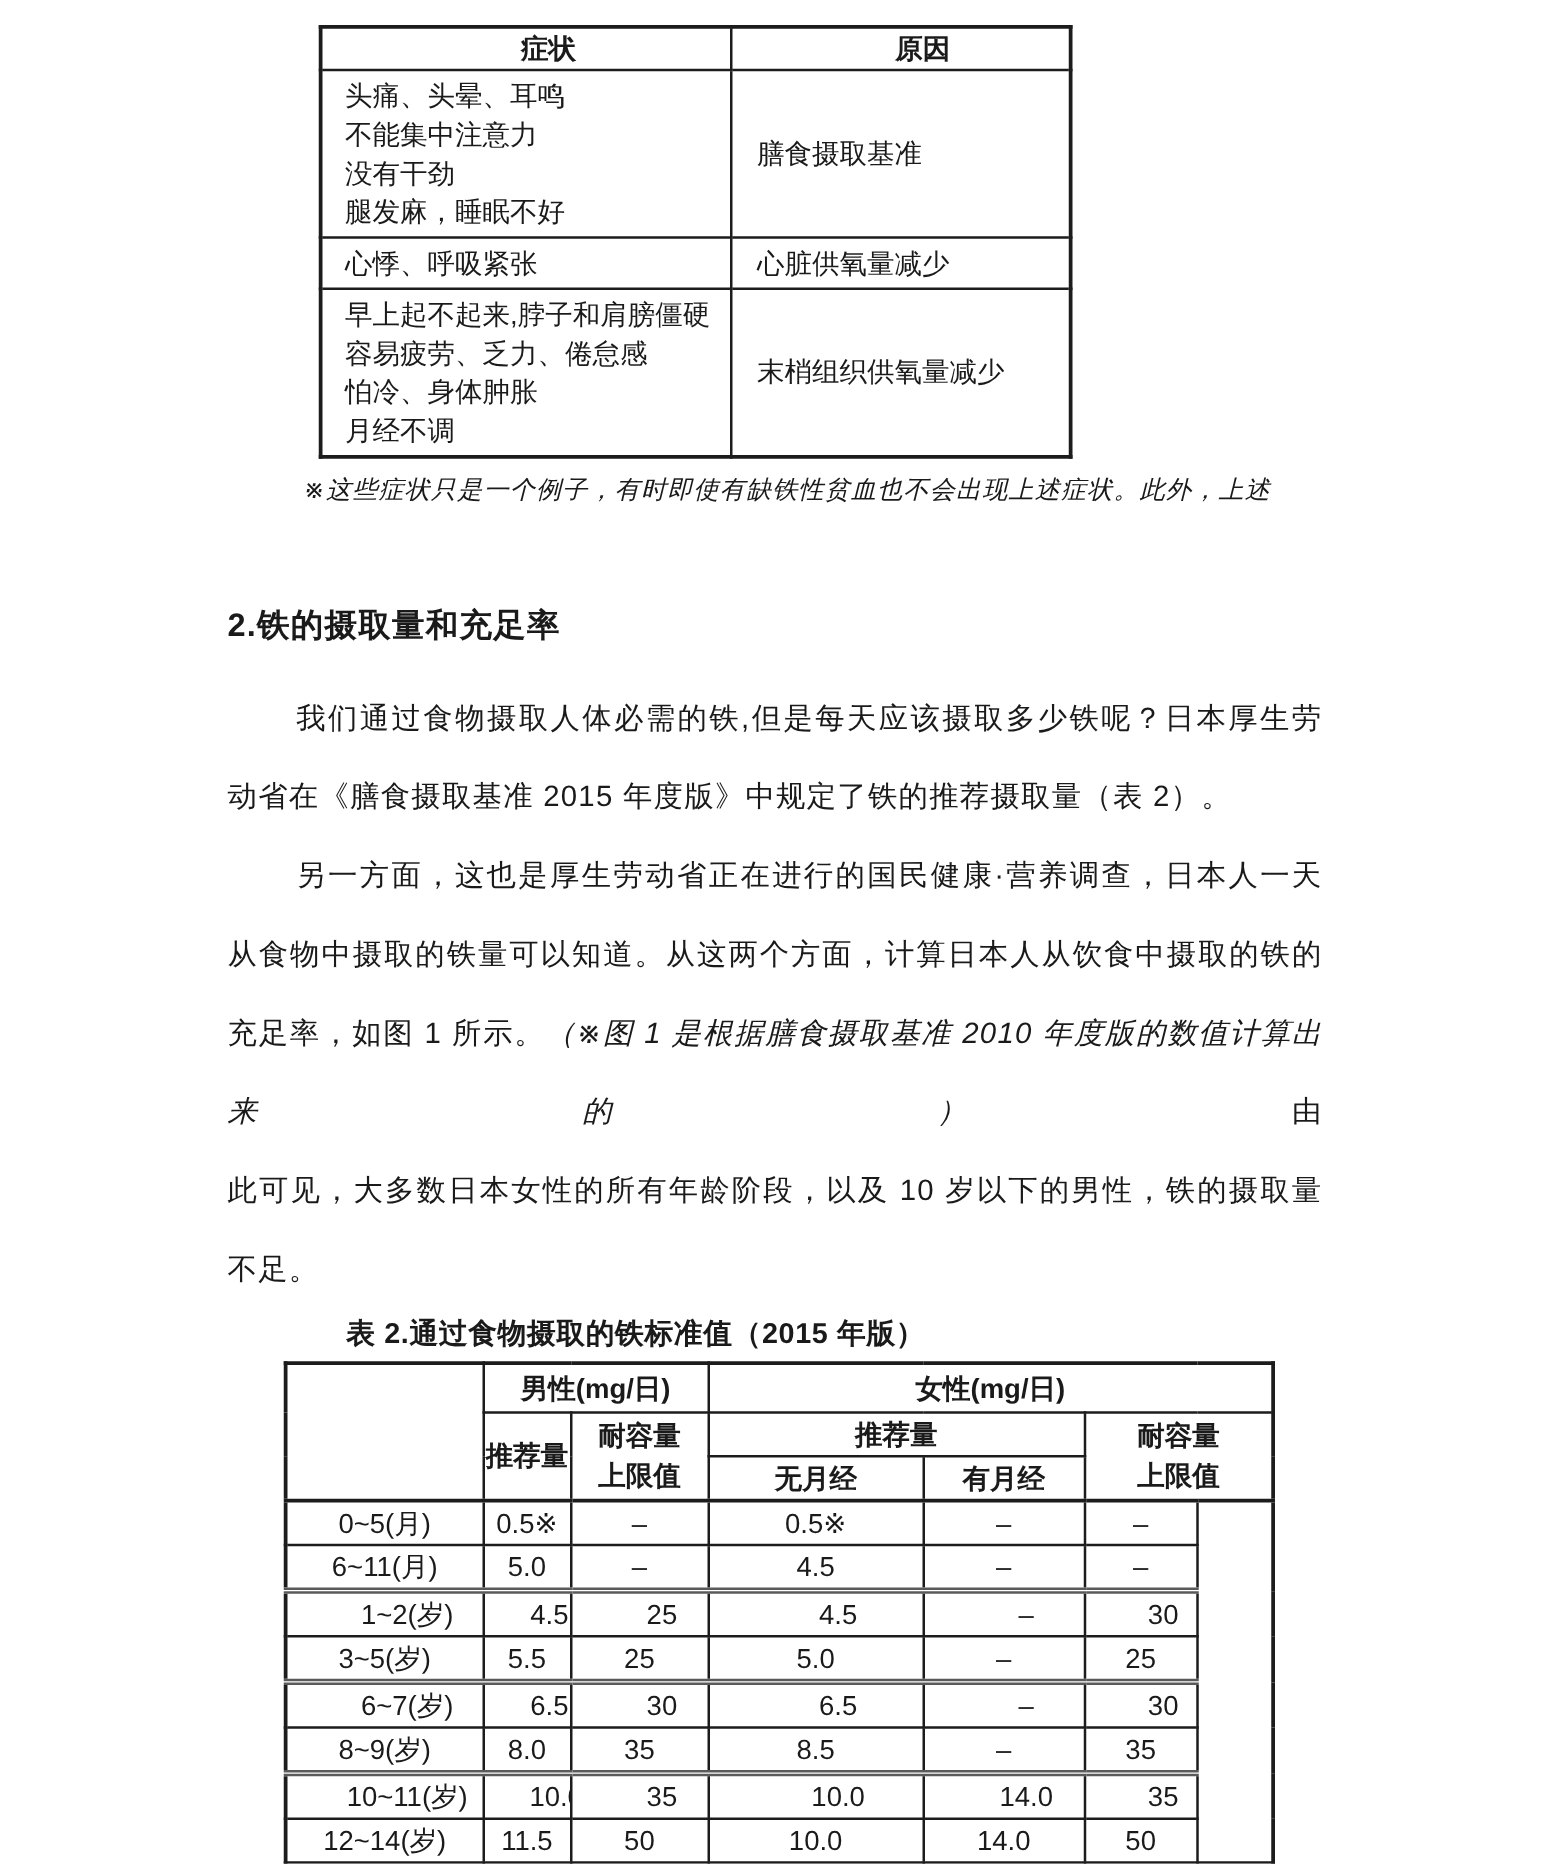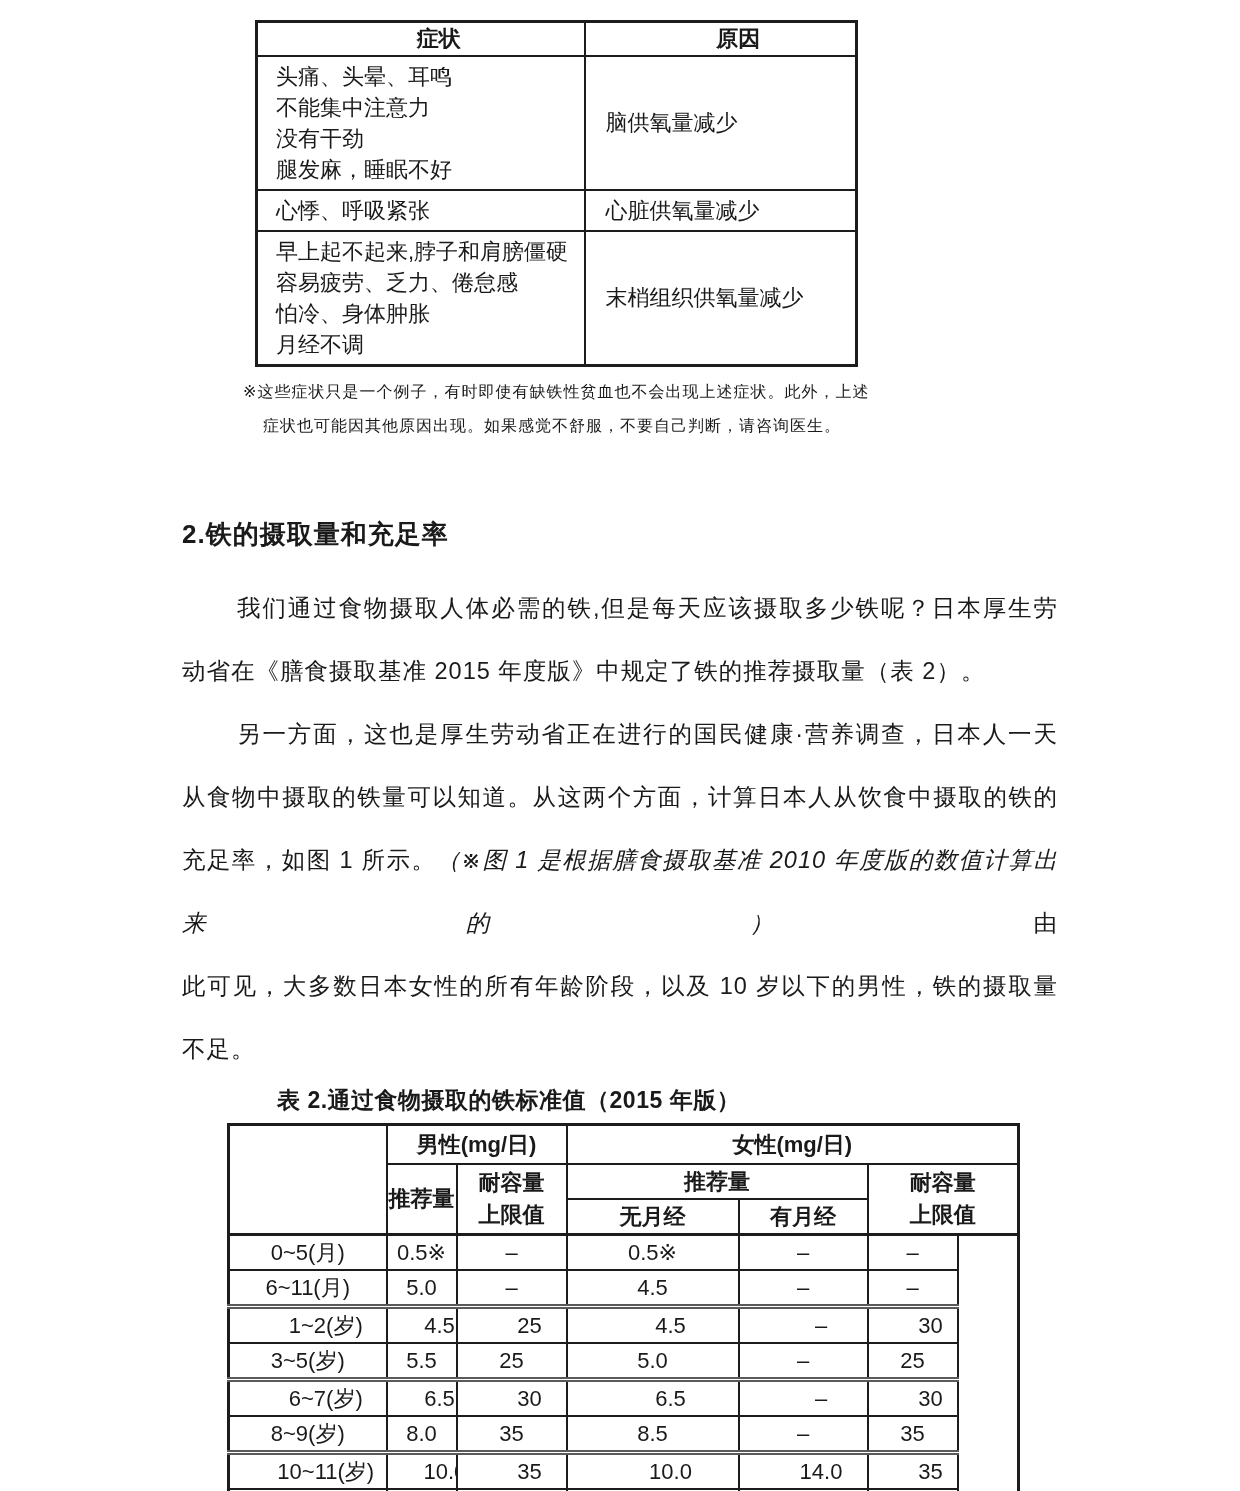--- a/index.html
+++ b/index.html
@@ -40,21 +40,22 @@
   .t1 .symline{line-height:31px;}
   .t1 td.cause{
     text-align:left;
     padding-left:20px;
     vertical-align:middle;
   }
 
   
   .note{
     margin:8px 0 0 243px;
-    font-size:16px;
+    font-style:italic;
+    font-size:20px;
     letter-spacing:1px;
   }
   .note-line{line-height:34px;}
   .note-line2{margin-left:20px;}
 
   
   .heading{
     margin:76px 0 0 182px;
     font-size:26px;
     font-weight:bold;
@@ -134,21 +135,21 @@
       </tr>
     </thead>
     <tbody id="t1-body">
         <tr>
           <td class="sym">
             <div class="symline">头痛、头晕、耳鸣</div>
             <div class="symline">不能集中注意力</div>
             <div class="symline">没有干劲</div>
             <div class="symline">腿发麻，睡眠不好</div>
           </td>
-          <td class="cause">脑供氧量减少</td>
+          <td class="cause">膳食摄取基准</td>
         </tr>
         <tr>
           <td class="sym">
             <div class="symline">心悸、呼吸紧张</div>
           </td>
           <td class="cause">心脏供氧量减少</td>
         </tr>
         <tr>
           <td class="sym">
             <div class="symline">早上起不起来,脖子和肩膀僵硬</div>
@@ -156,21 +157,20 @@
             <div class="symline">怕冷、身体肿胀</div>
             <div class="symline">月经不调</div>
           </td>
           <td class="cause">末梢组织供氧量减少</td>
         </tr>
       </tbody>
   </table>
 
   <div class="note">
     <div class="note-line">※这些症状只是一个例子，有时即使有缺铁性贫血也不会出现上述症状。此外，上述</div>
-    <div class="note-line note-line2">症状也可能因其他原因出现。如果感觉不舒服，不要自己判断，请咨询医生。</div>
   </div>
 
   <div class="heading">2.铁的摄取量和充足率</div>
 
   <div class="bodytext" id="body-lines">
       <div class="bline indent just"><span>我们通过食物摄取人体必需的铁,但是每天应该摄取多少铁呢？日本厚生劳</span></div>
       <div class="bline"><span>动省在《膳食摄取基准 2015 年度版》中规定了铁的推荐摄取量（表 2）。</span></div>
       <div class="bline indent just"><span>另一方面，这也是厚生劳动省正在进行的国民健康·营养调查，日本人一天</span></div>
       <div class="bline just"><span>从食物中摄取的铁量可以知道。从这两个方面，计算日本人从饮食中摄取的铁的</span></div>
       <div class="bline just"><span>充足率，如图 1 所示。</span><span class="it">（※图 1 是根据膳食摄取基准 2010 年度版的数值计算出来的）</span><span>由</span></div>

